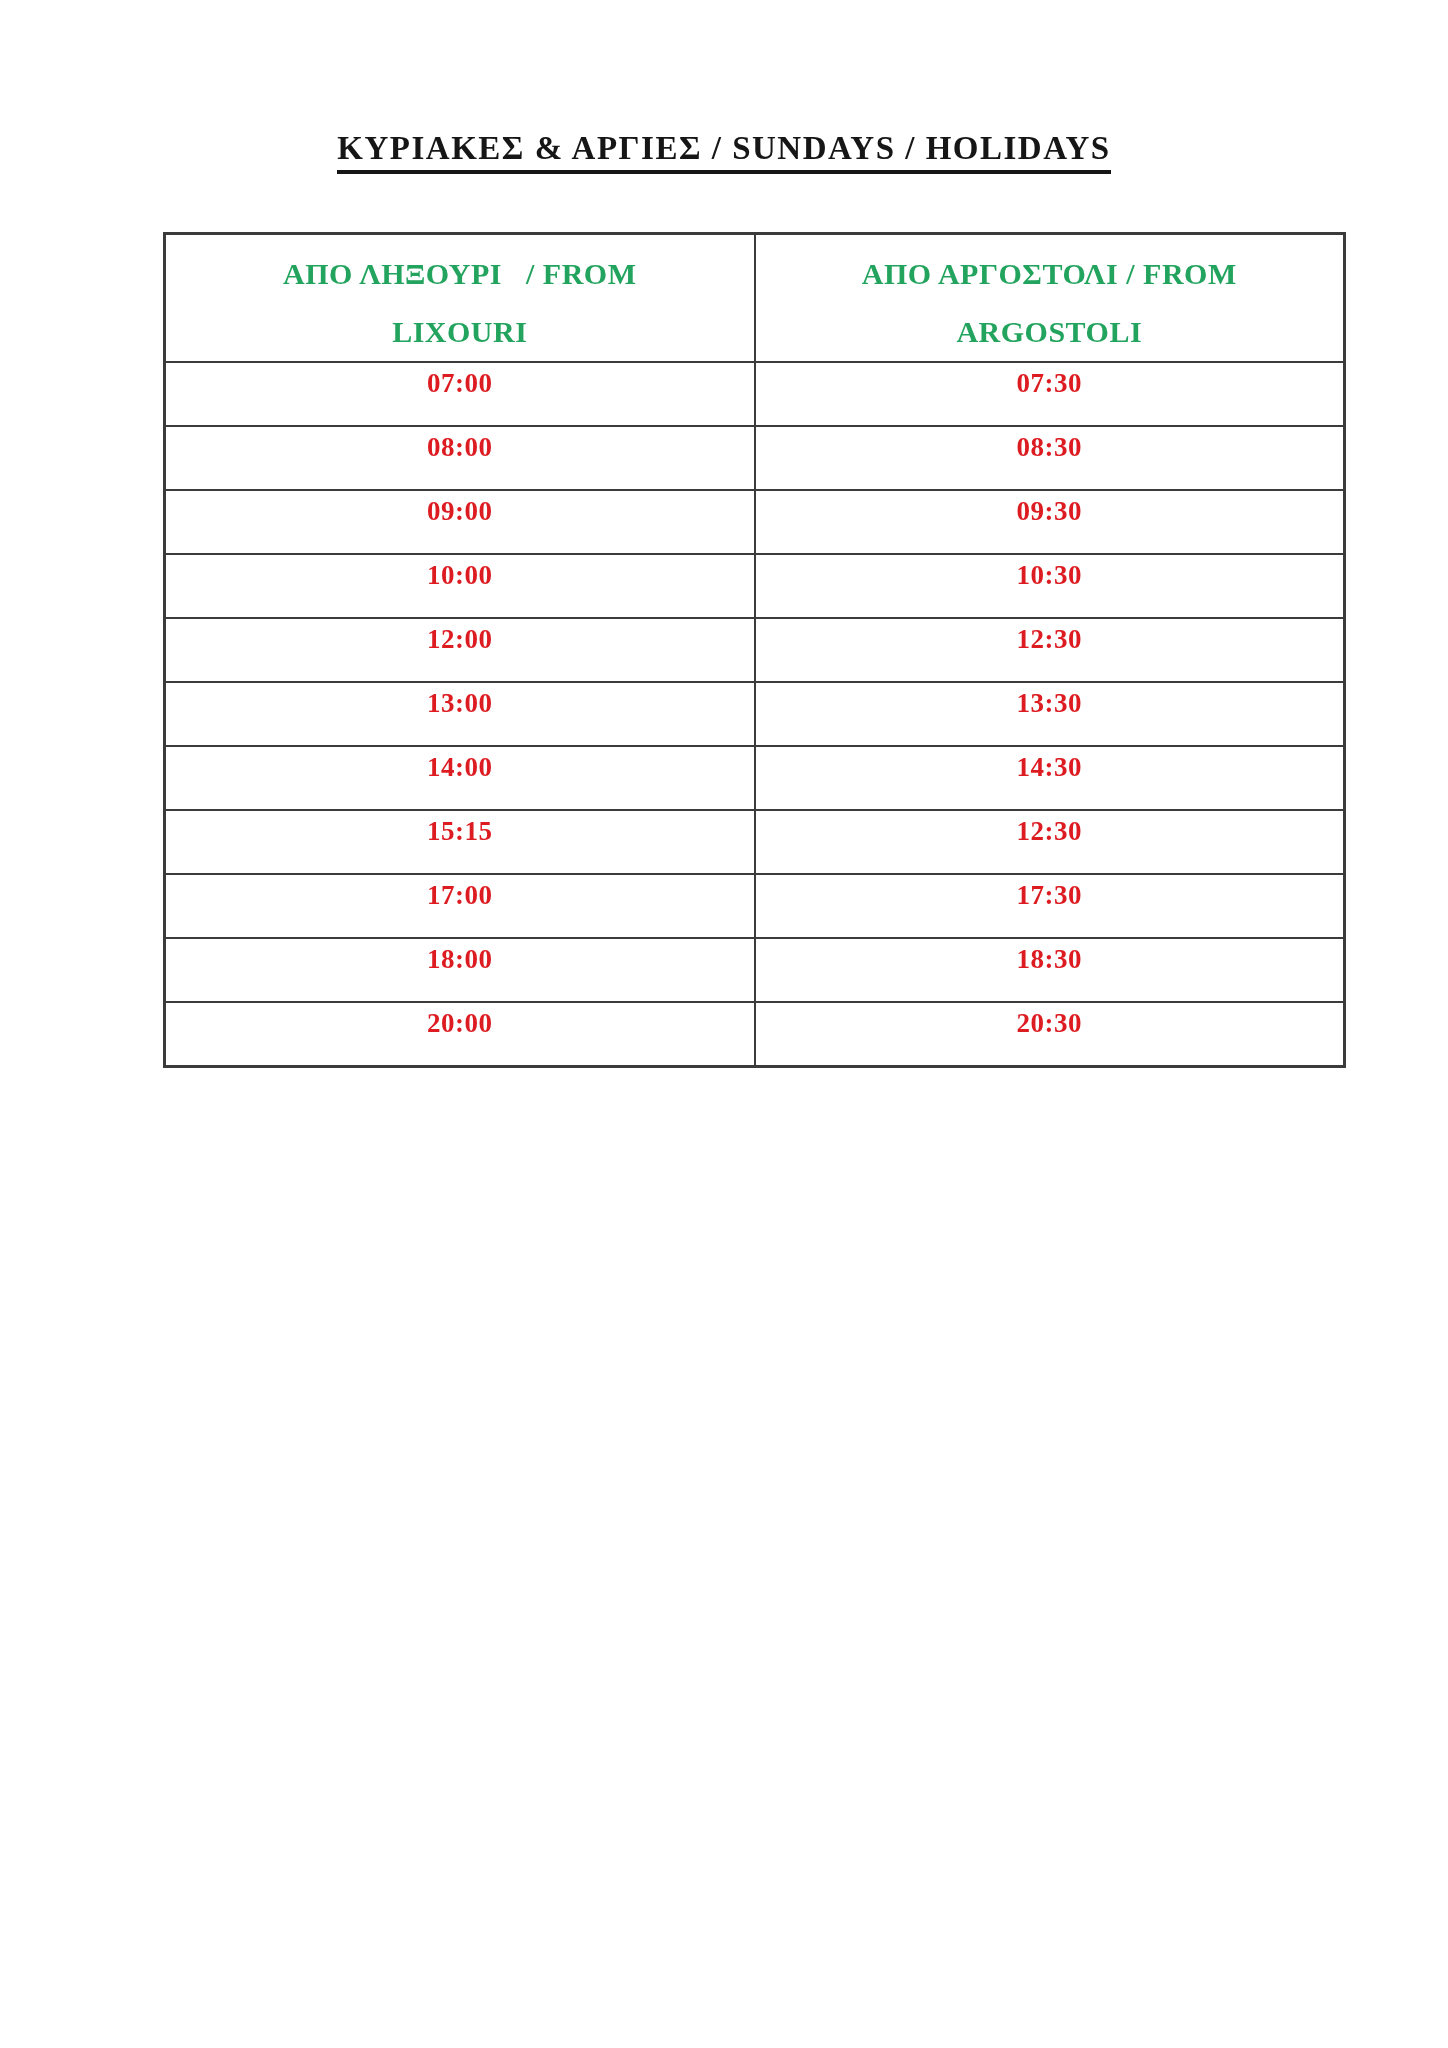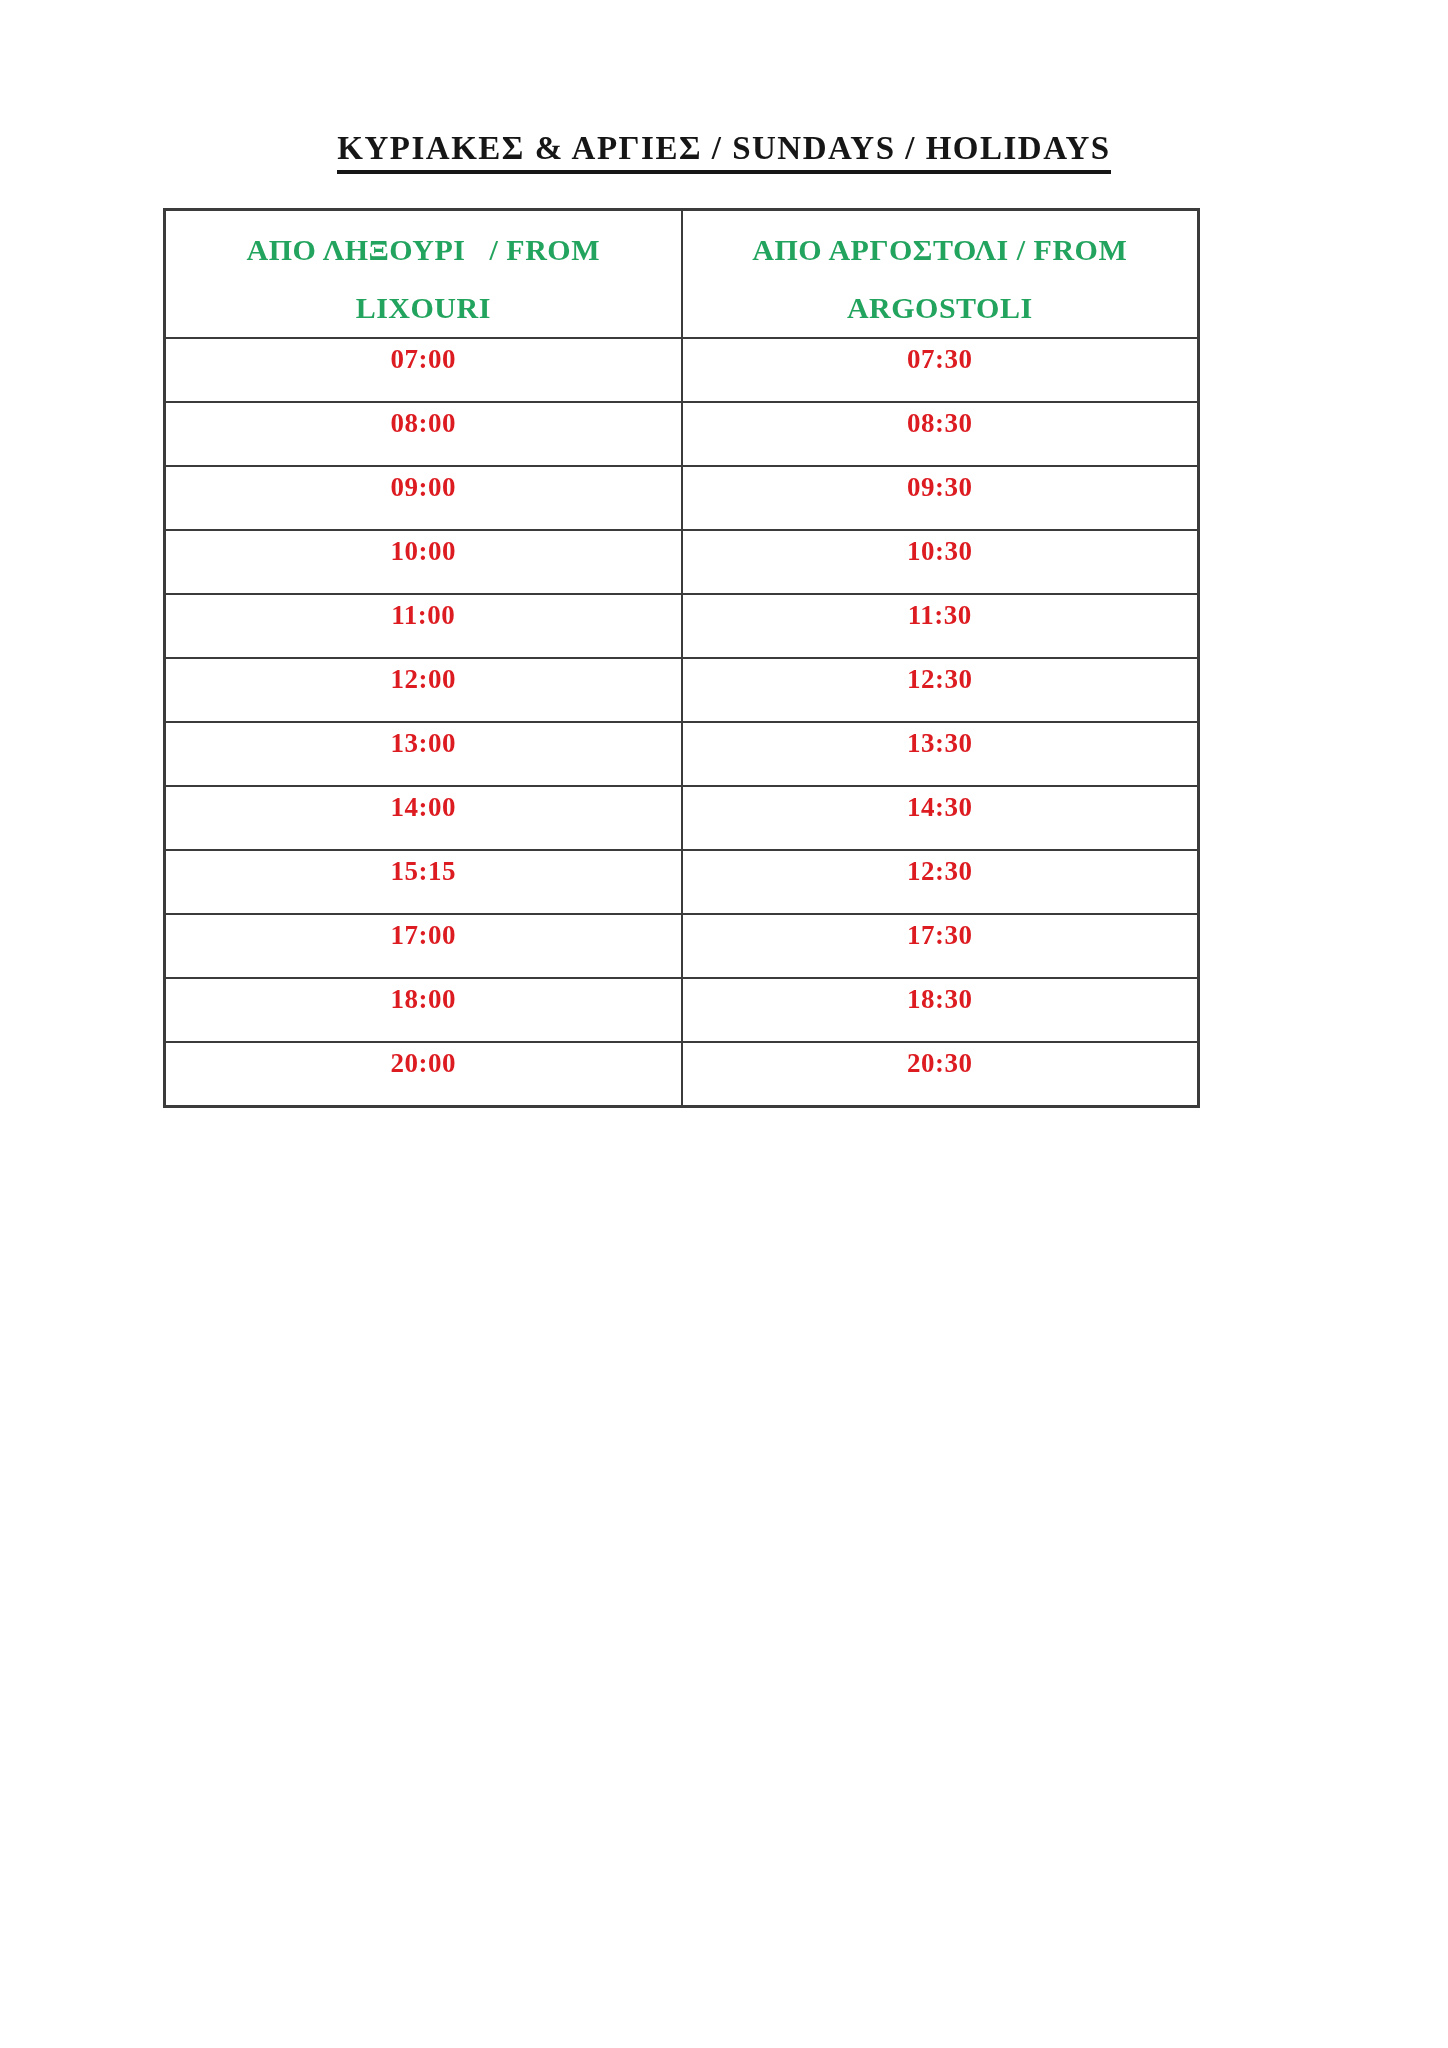--- a/index.html
+++ b/index.html
@@ -23,22 +23,22 @@
     letter-spacing: 1.5px;
     color: #161616;
     border-bottom: 4px solid #161616;
     padding-bottom: 3px;
     white-space: pre-wrap;
   }
   table.timetable {
     border-collapse: collapse;
     table-layout: fixed;
     margin-left: 163px;
-    margin-top: 34px;
-    width: 1037px;
+    margin-top: 58px;
+    width: 1183px;
     background: #4d7c0f;
   }
   table.timetable th,
   table.timetable td {
     border: 2px solid #3b3b3b;
     text-align: center;
     vertical-align: top;
     background: #ffffff;
   }
   table.timetable { border: 3px solid #3b3b3b; }
@@ -98,24 +98,20 @@
         </tr>
         <tr>
           <td class="time-cell">09:00</td>
           <td class="time-cell">09:30</td>
         </tr>
         <tr>
           <td class="time-cell">10:00</td>
           <td class="time-cell">10:30</td>
         </tr>
         <tr>
-          <td class="time-cell">11:00</td>
-          <td class="time-cell">11:30</td>
-        </tr>
-        <tr>
           <td class="time-cell">12:00</td>
           <td class="time-cell">12:30</td>
         </tr>
         <tr>
           <td class="time-cell">13:00</td>
           <td class="time-cell">13:30</td>
         </tr>
         <tr>
           <td class="time-cell">14:00</td>
           <td class="time-cell">14:30</td>

